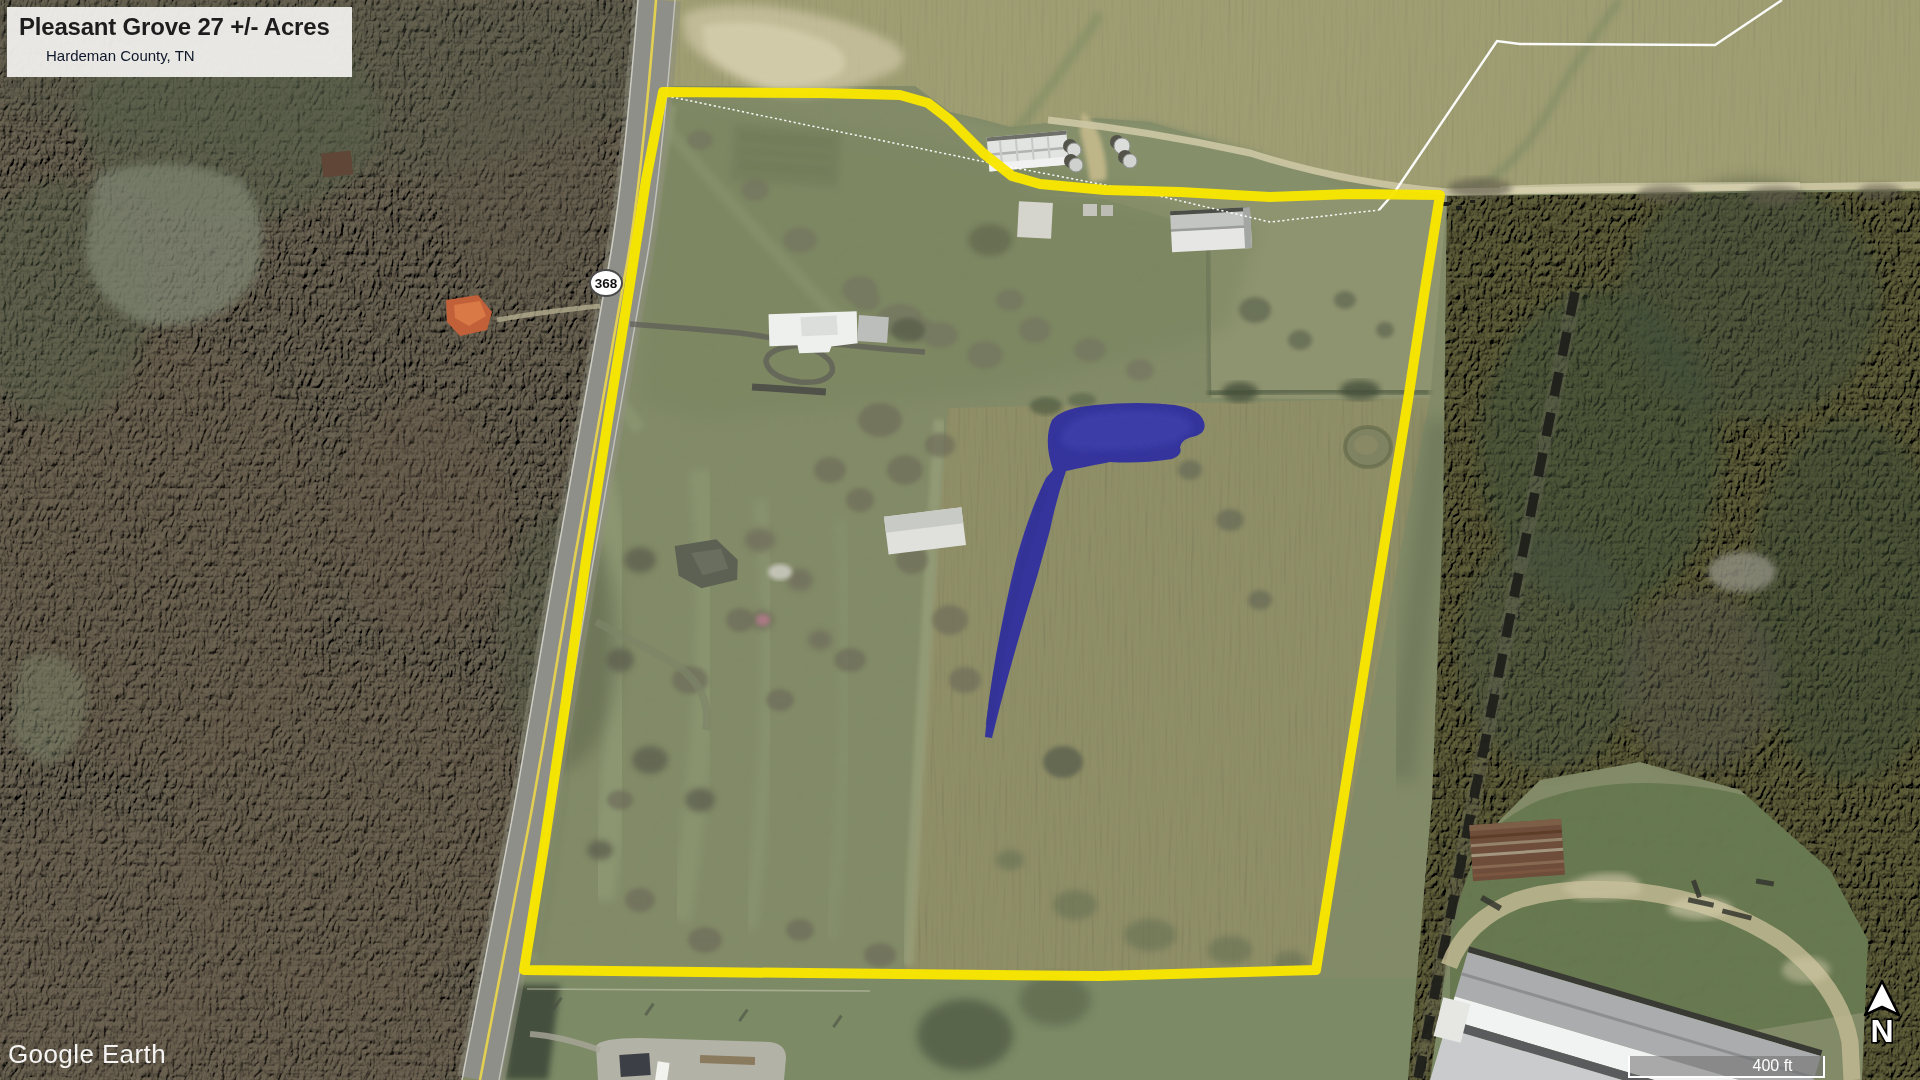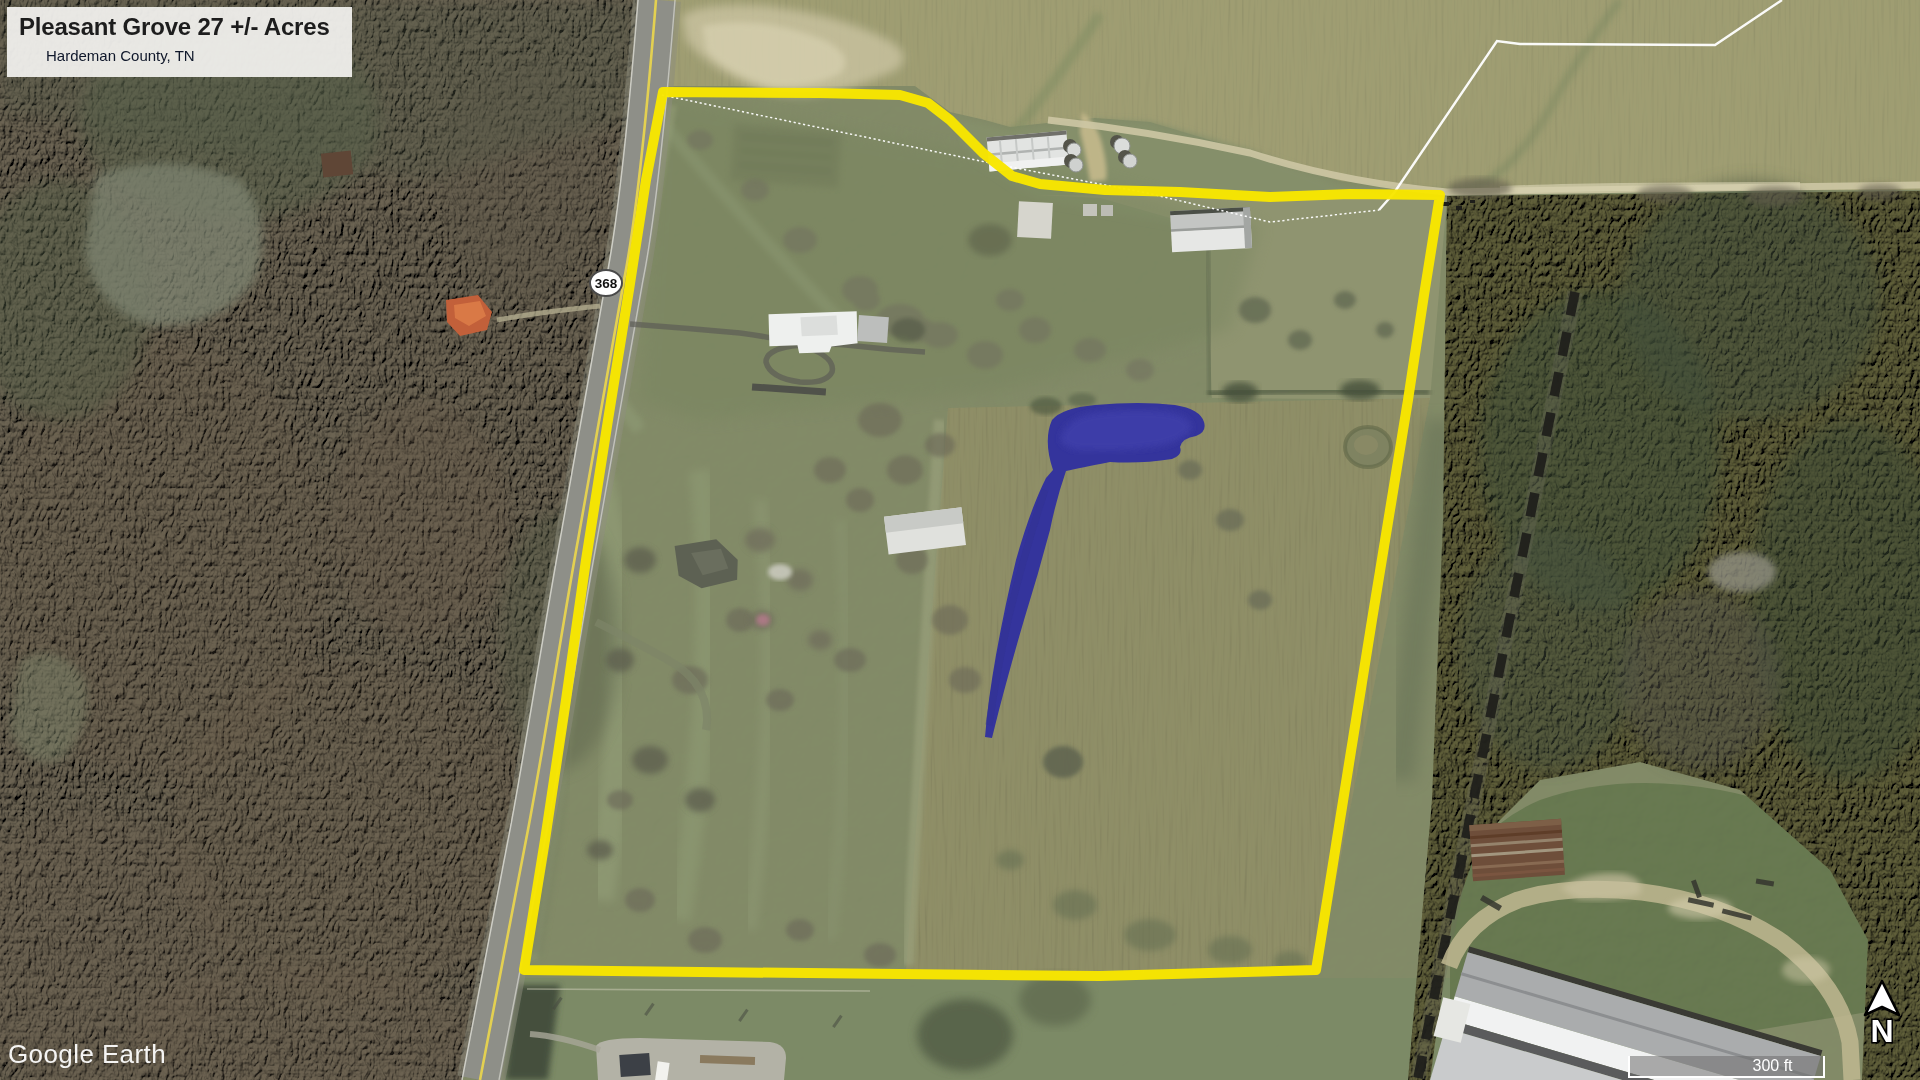--- a/index.html
+++ b/index.html
@@ -434,19 +434,19 @@
 
 <div style="position:absolute;left:19px;top:13px;font-size:24px;font-weight:bold;color:#1d1d1d;letter-spacing:-0.2px;">Pleasant Grove 27 +/- Acres</div>
 
 <div style="position:absolute;left:19px;top:47px;font-size:15px;color:#0f172a;margin-left:27px;">Hardeman County, TN</div>
 
 <div style="position:absolute;left:8px;top:1039px;font-size:26px;color:rgba(255,255,255,0.94);letter-spacing:0.4px;">
 <span style="font-weight:500;text-align:right;">Google</span> <span style="font-weight:400;text-align:center;">Earth</span></div>
 
 <div style="position:absolute;left:1628px;top:1056px;width:193px;height:20px;background:rgba(110,110,110,0.55);border-left:2px solid #fff;border-right:2px solid #fff;border-bottom:2px solid #fff;"></div>
 
-<div style="position:absolute;left:1700px;top:1057px;width:145px;text-align:center;font-size:16px;color:#fff;">300 ft</div>
+<div style="position:absolute;left:1700px;top:1057px;width:145px;text-align:center;font-size:16px;color:#fff;">400 ft</div>
 
 <svg width="60" height="70" viewBox="0 0 60 70" style="left:1852px;top:978px;">
   <path d="M30 3 L13 37 L30 29 L47 37 Z" fill="#fff" stroke="#000" stroke-width="2.6" stroke-linejoin="round"></path>
   <text x="30" y="64" text-anchor="middle" font-size="32" font-weight="bold" fill="#fff" stroke="#000" stroke-width="3" paint-order="stroke" font-family="Liberation Sans, sans-serif">N</text>
 </svg>
 </div>
 
 </body></html>

